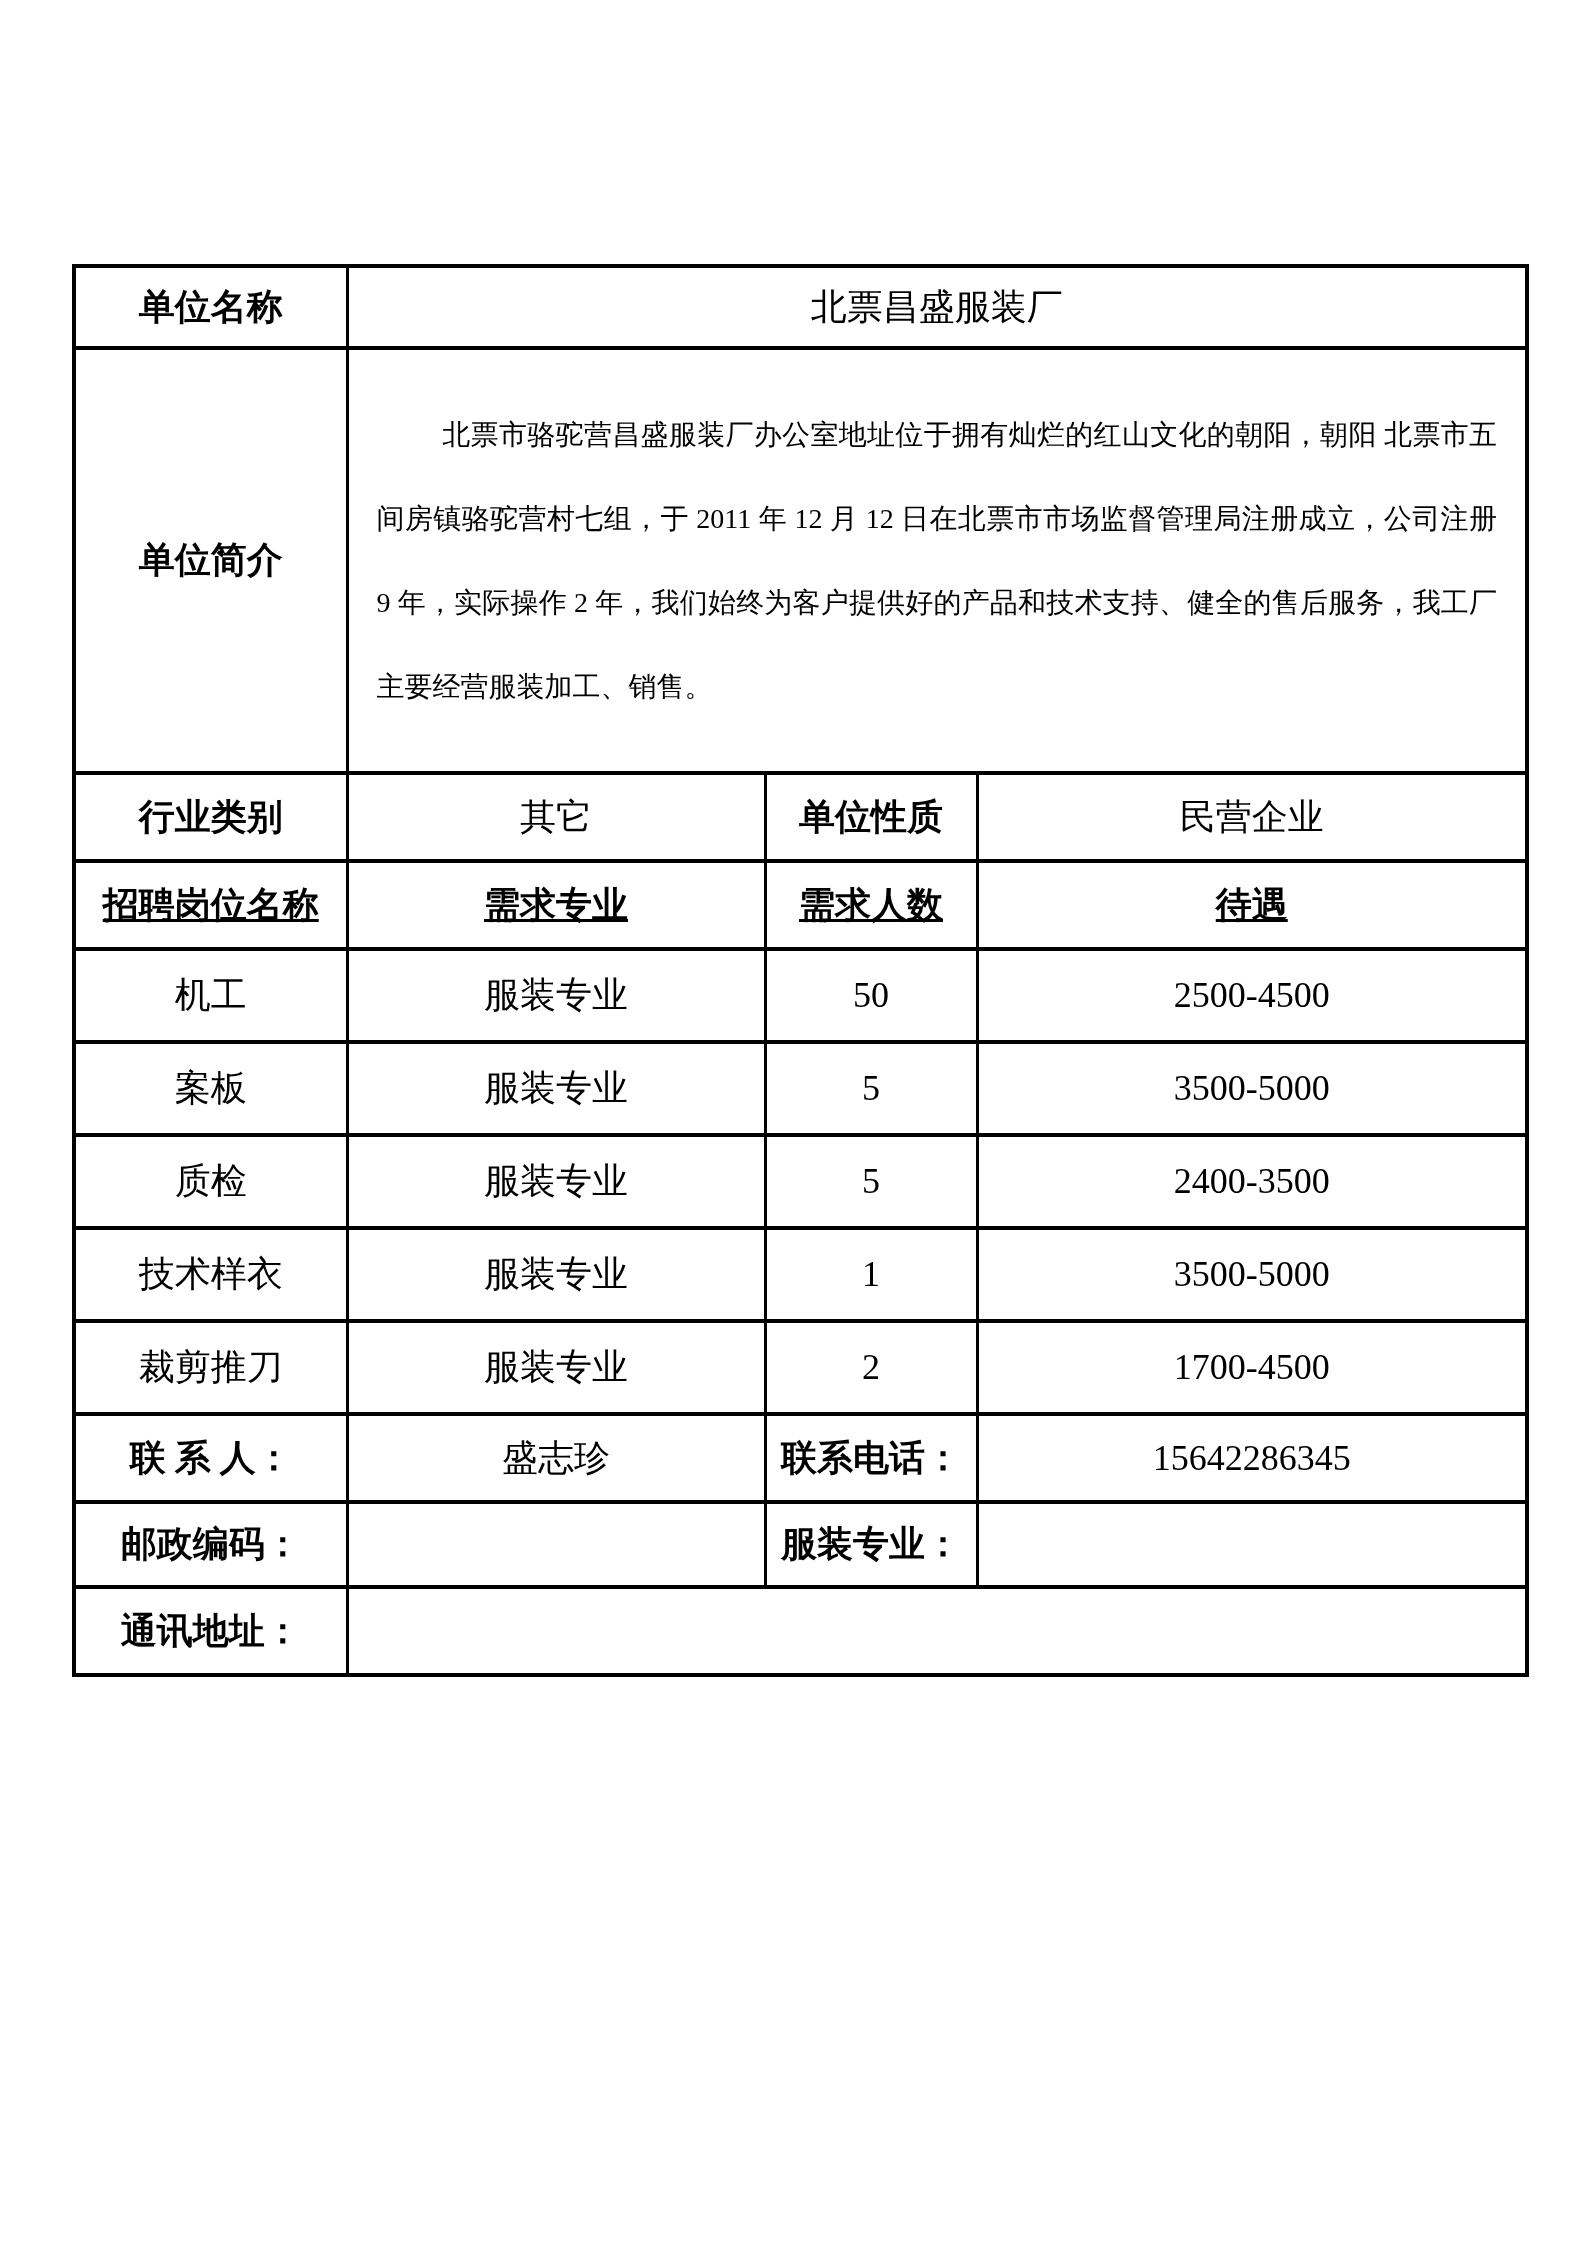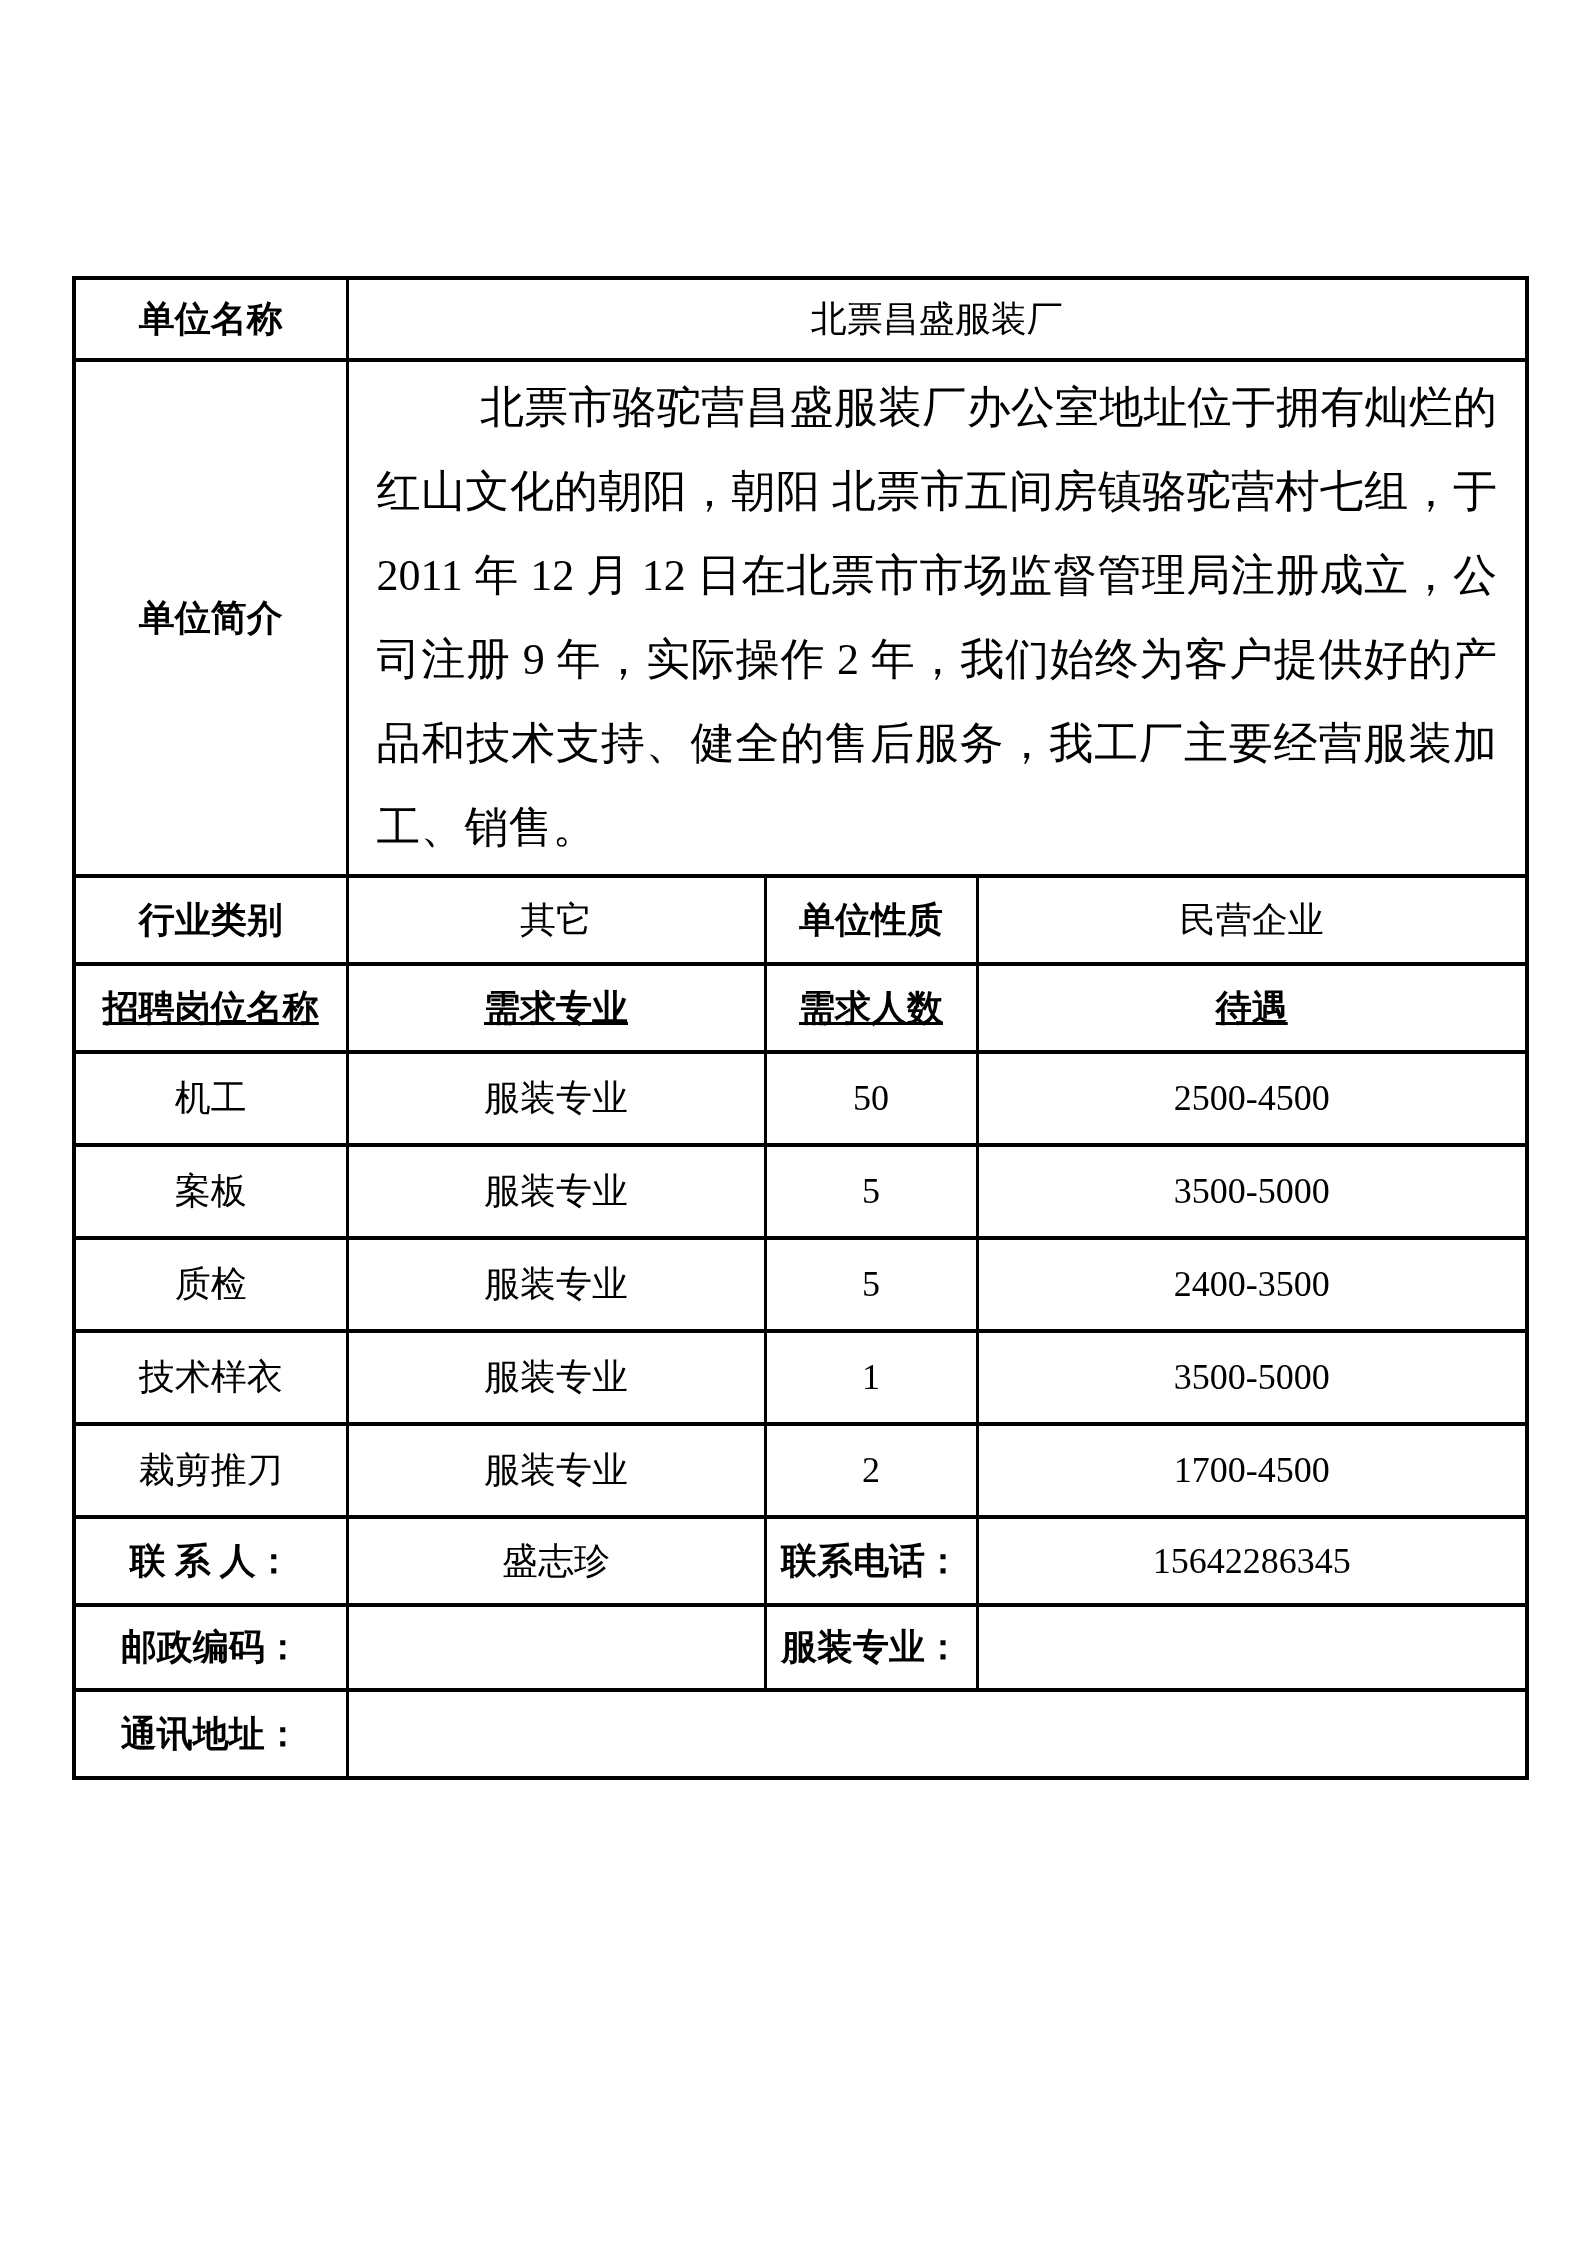--- a/index.html
+++ b/index.html
@@ -11,21 +11,21 @@
     position: relative;
     width: 1587px;
     height: 2245px;
     background: #ffffff;
     color: #000000;
     font-family: "Liberation Serif", "DejaVu Serif", serif;
   }
   table.form {
     position: absolute;
     left: 72px;
-    top: 276px;
+    top: 264px;
     width: 1453px;
     border-collapse: collapse;
     table-layout: fixed;
     border: 4px solid #000000;
   }
   table.form td {
     border: 3px solid #000000;
     border-top-width: 4px;
     border-bottom-width: 4px;
     text-align: center;
@@ -36,21 +36,21 @@
     overflow: hidden;
   }
   td.lbl {
     font-weight: bold;
   }
   td.intro-cell {
     text-align: justify;
   }
   .intro-text {
     margin: 0;
-    font-size: 44px;
+    font-size: 28px;
     line-height: 84px;
     text-indent: 2.35em;
     text-align: justify;
     padding: 0 18px;
   }
   
   tr.r-name     { height: 82px;  }
   tr.r-intro    { height: 425px; }
   tr.r-industry { height: 88px;  }
   tr.r-header   { height: 88px; text-decoration: underline;  }

